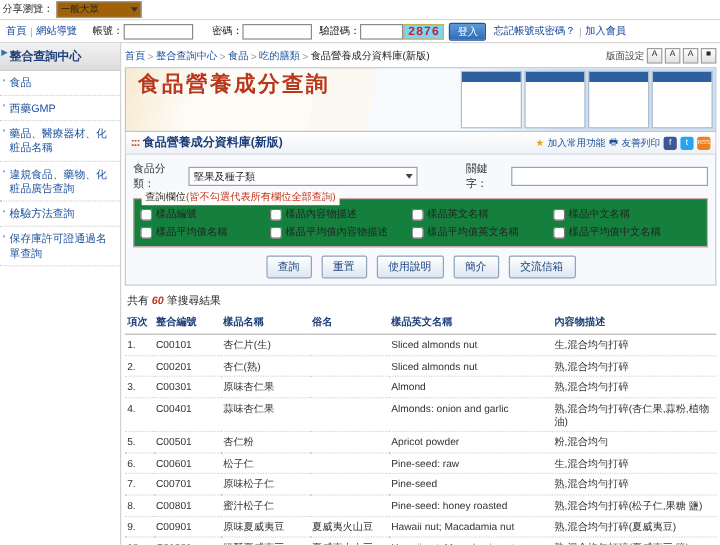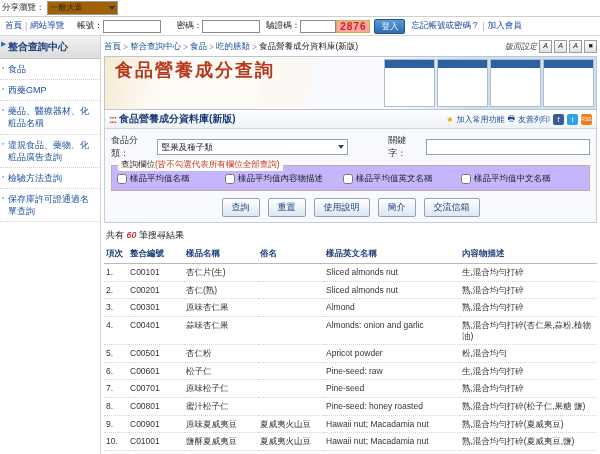--- a/index.html
+++ b/index.html
@@ -14,39 +14,39 @@
   .topbar{display:flex;align-items:center;height:16px;border-bottom:1px solid #cfcfcf;background:#fff;font-size:8.5px;}
   .topbar .lbl{padding:0 2px;color:#333;}
   .sel{border:1px solid #9a9a9a;background:#a16207;height:12px;line-height:12px;font-size:8px;padding:0 12px 0 3px;position:relative;min-width:54px;}
   .sel:after{content:"";position:absolute;right:2px;top:4px;border-left:3px solid transparent;border-right:3px solid transparent;border-top:4px solid #333;}
 
   
   .hdr{display:flex;align-items:center;height:18px;background:#fff;border-bottom:1px solid #d7d7d7;padding:0 2px;font-size:8.5px;}
   .hdr a{color:#14439b;text-decoration:none;margin:0 3px;}
   .hdr .sep{color:#aaa;}
   .inp{border:1px solid #8b8b8b;height:11px;background:#fff;}
-  .cap{background:#fca5a5;border:1px solid #c9b24a;color:#c2261c;font-weight:bold;font-size:10px;padding:0 3px;letter-spacing:1px;}
+  .cap{background:#7dd3fc;border:1px solid #c9b24a;color:#c2261c;font-weight:bold;font-size:10px;padding:0 3px;letter-spacing:1px;}
   .loginbtn{background:linear-gradient(#5d9ad8,#2f6cb5);border:1px solid #24528c;color:#fff;font-size:8.5px;padding:0 6px;height:13px;line-height:13px;border-radius:2px;}
 
   
   .layout{display:flex;height:420px;}
   .side{width:100px;flex:0 0 100px;border-right:1px solid #d2d2d2;}
   .side-title{background:linear-gradient(#f2f2f2,#dcdcdc);border-bottom:1px solid #c3c3c3;font-weight:bold;font-size:10px;color:#1c3e7a;padding:4px 2px 4px 8px;position:relative;}
   .side-title:before{content:"\25B6";position:absolute;left:1px;top:4px;font-size:7px;color:#2d6fbf;}
   .side ul{list-style:none;margin:0;padding:0;}
   .side li{border-bottom:1px dotted #cfcfcf;padding:4px 3px 4px 8px;font-size:9px;color:#1b4f9c;line-height:1.35;position:relative;}
   .side li:before{content:"\25AA";position:absolute;left:2px;top:4px;color:#8ab0dd;font-size:7px;}
 
   
   .main{flex:1;min-width:0;padding:2px 3px 0 3px;}
   .crumbs{display:flex;align-items:center;font-size:8.5px;color:#444;padding:2px 0 3px 0;}
   .crumbs .c{color:#1b4f9c;}
   .crumbs .arr{color:#999;margin:0 2px;}
   .crumbs .cur{color:#222;}
-  .crumbs .right{margin-left:auto;display:flex;align-items:center;gap:2px;font-style:italic;}
+  .crumbs .right{margin-left:auto;display:flex;align-items:center;gap:2px;}
   .sqbtn{width:11px;height:11px;border:1px solid #9d9d9d;background:linear-gradient(#ffffff,#e1e1e1);font-size:7px;line-height:10px;text-align:center;color:#2a2a2a;}
 
   
   .banner{height:52px;border:1px solid #b9c6d6;background:linear-gradient(#e9f1fb,#cfe0f2);position:relative;overflow:hidden;}
   .banner .btitle{position:absolute;left:10px;top:1px;font-size:18px;font-weight:bold;color:#b9381a;letter-spacing:2px;text-shadow:1px 1px 0 #fff;}
   .banner .swoosh{position:absolute;left:0;top:0;width:100%;height:100%;
      background:
        radial-gradient(circle at 35% 120%, rgba(255,255,255,.85) 0 38%, rgba(255,255,255,0) 60%),
        linear-gradient(100deg,#f6e6c8 0 32%, #e8d3ad 32% 42%, #cfe0f2 42% 100%);}
   .banner .imgs{position:absolute;right:2px;top:2px;height:48px;width:210px;display:flex;gap:2px;}
@@ -61,21 +61,21 @@
   .sq{width:11px;height:11px;display:inline-block;border-radius:2px;color:#fff;font-size:7px;line-height:11px;text-align:center;}
 
   
   .panel{border:1px solid #c3cddb;border-top:none;background:#f7f9fc;padding:5px 6px;}
   .row1{display:flex;align-items:center;gap:4px;font-size:9px;}
   .row1 .lab{color:#333;}
   .combo{border:1px solid #93a3b5;background:#fff;height:14px;line-height:14px;font-size:8.5px;padding:0 14px 0 4px;position:relative;width:185px;}
   .combo:after{content:"";position:absolute;right:3px;top:5px;border-left:3px solid transparent;border-right:3px solid transparent;border-top:4px solid #444;}
   .kwin{border:1px solid #93a3b5;background:#fff;height:14px;width:175px;}
 
-  .fieldset{margin-top:5px;border:1px solid #c6a9a9;background:#c4b5fd;padding:4px 5px 5px 5px;position:relative;}
+  .fieldset{margin-top:5px;border:1px solid #c6a9a9;background:#15803d;padding:4px 5px 5px 5px;position:relative;}
   .legend{position:absolute;top:-7px;left:6px;background:#fffdf8;padding:0 3px;font-size:8.5px;color:#333;}
   .legend em{color:#c0392b;font-style:normal;}
   .cbrow{display:flex;gap:0;font-size:8.5px;margin-top:3px;}
   .cb{display:flex;align-items:center;gap:3px;}
   .cb input{width:10px;height:10px;margin:0;}
   .cbw1{width:108px;}.cbw2{width:118px;}.cbw3{width:118px;}.cbw4{width:110px;}
 
   .btns{display:flex;justify-content:center;gap:8px;margin-top:7px;}
   .btn{border:1px solid #8fa2b8;background:linear-gradient(#ffffff,#dde6f1);font-size:9px;color:#17417e;padding:2px 9px;border-radius:2px;}
 
@@ -187,20 +187,38 @@
           <span class="kwin" title=""></span>
         </div>
 
         <div class="fieldset">
           <span class="legend">
             <span>查詢欄位</span><em>(皆不勾選代表所有欄位全部查詢)</em>
           </span>
           <div class="cbrow">
             <label class="cb cbw1">
                 <input type="checkbox" style="">
+                <span>樣品編號</span>
+              </label>
+            <label class="cb cbw2">
+                <input type="checkbox" style="">
+                <span>樣品內容物描述</span>
+              </label>
+            <label class="cb cbw3">
+                <input type="checkbox" style="">
+                <span>樣品英文名稱</span>
+              </label>
+            <label class="cb cbw4">
+                <input type="checkbox" style="">
+                <span>樣品中文名稱</span>
+              </label>
+          </div>
+          <div class="cbrow">
+            <label class="cb cbw1">
+                <input type="checkbox" style="">
                 <span>樣品平均值名稱</span>
               </label>
             <label class="cb cbw2">
                 <input type="checkbox" style="">
                 <span>樣品平均值內容物描述</span>
               </label>
             <label class="cb cbw3">
                 <input type="checkbox" style="">
                 <span>樣品平均值英文名稱</span>
               </label>

